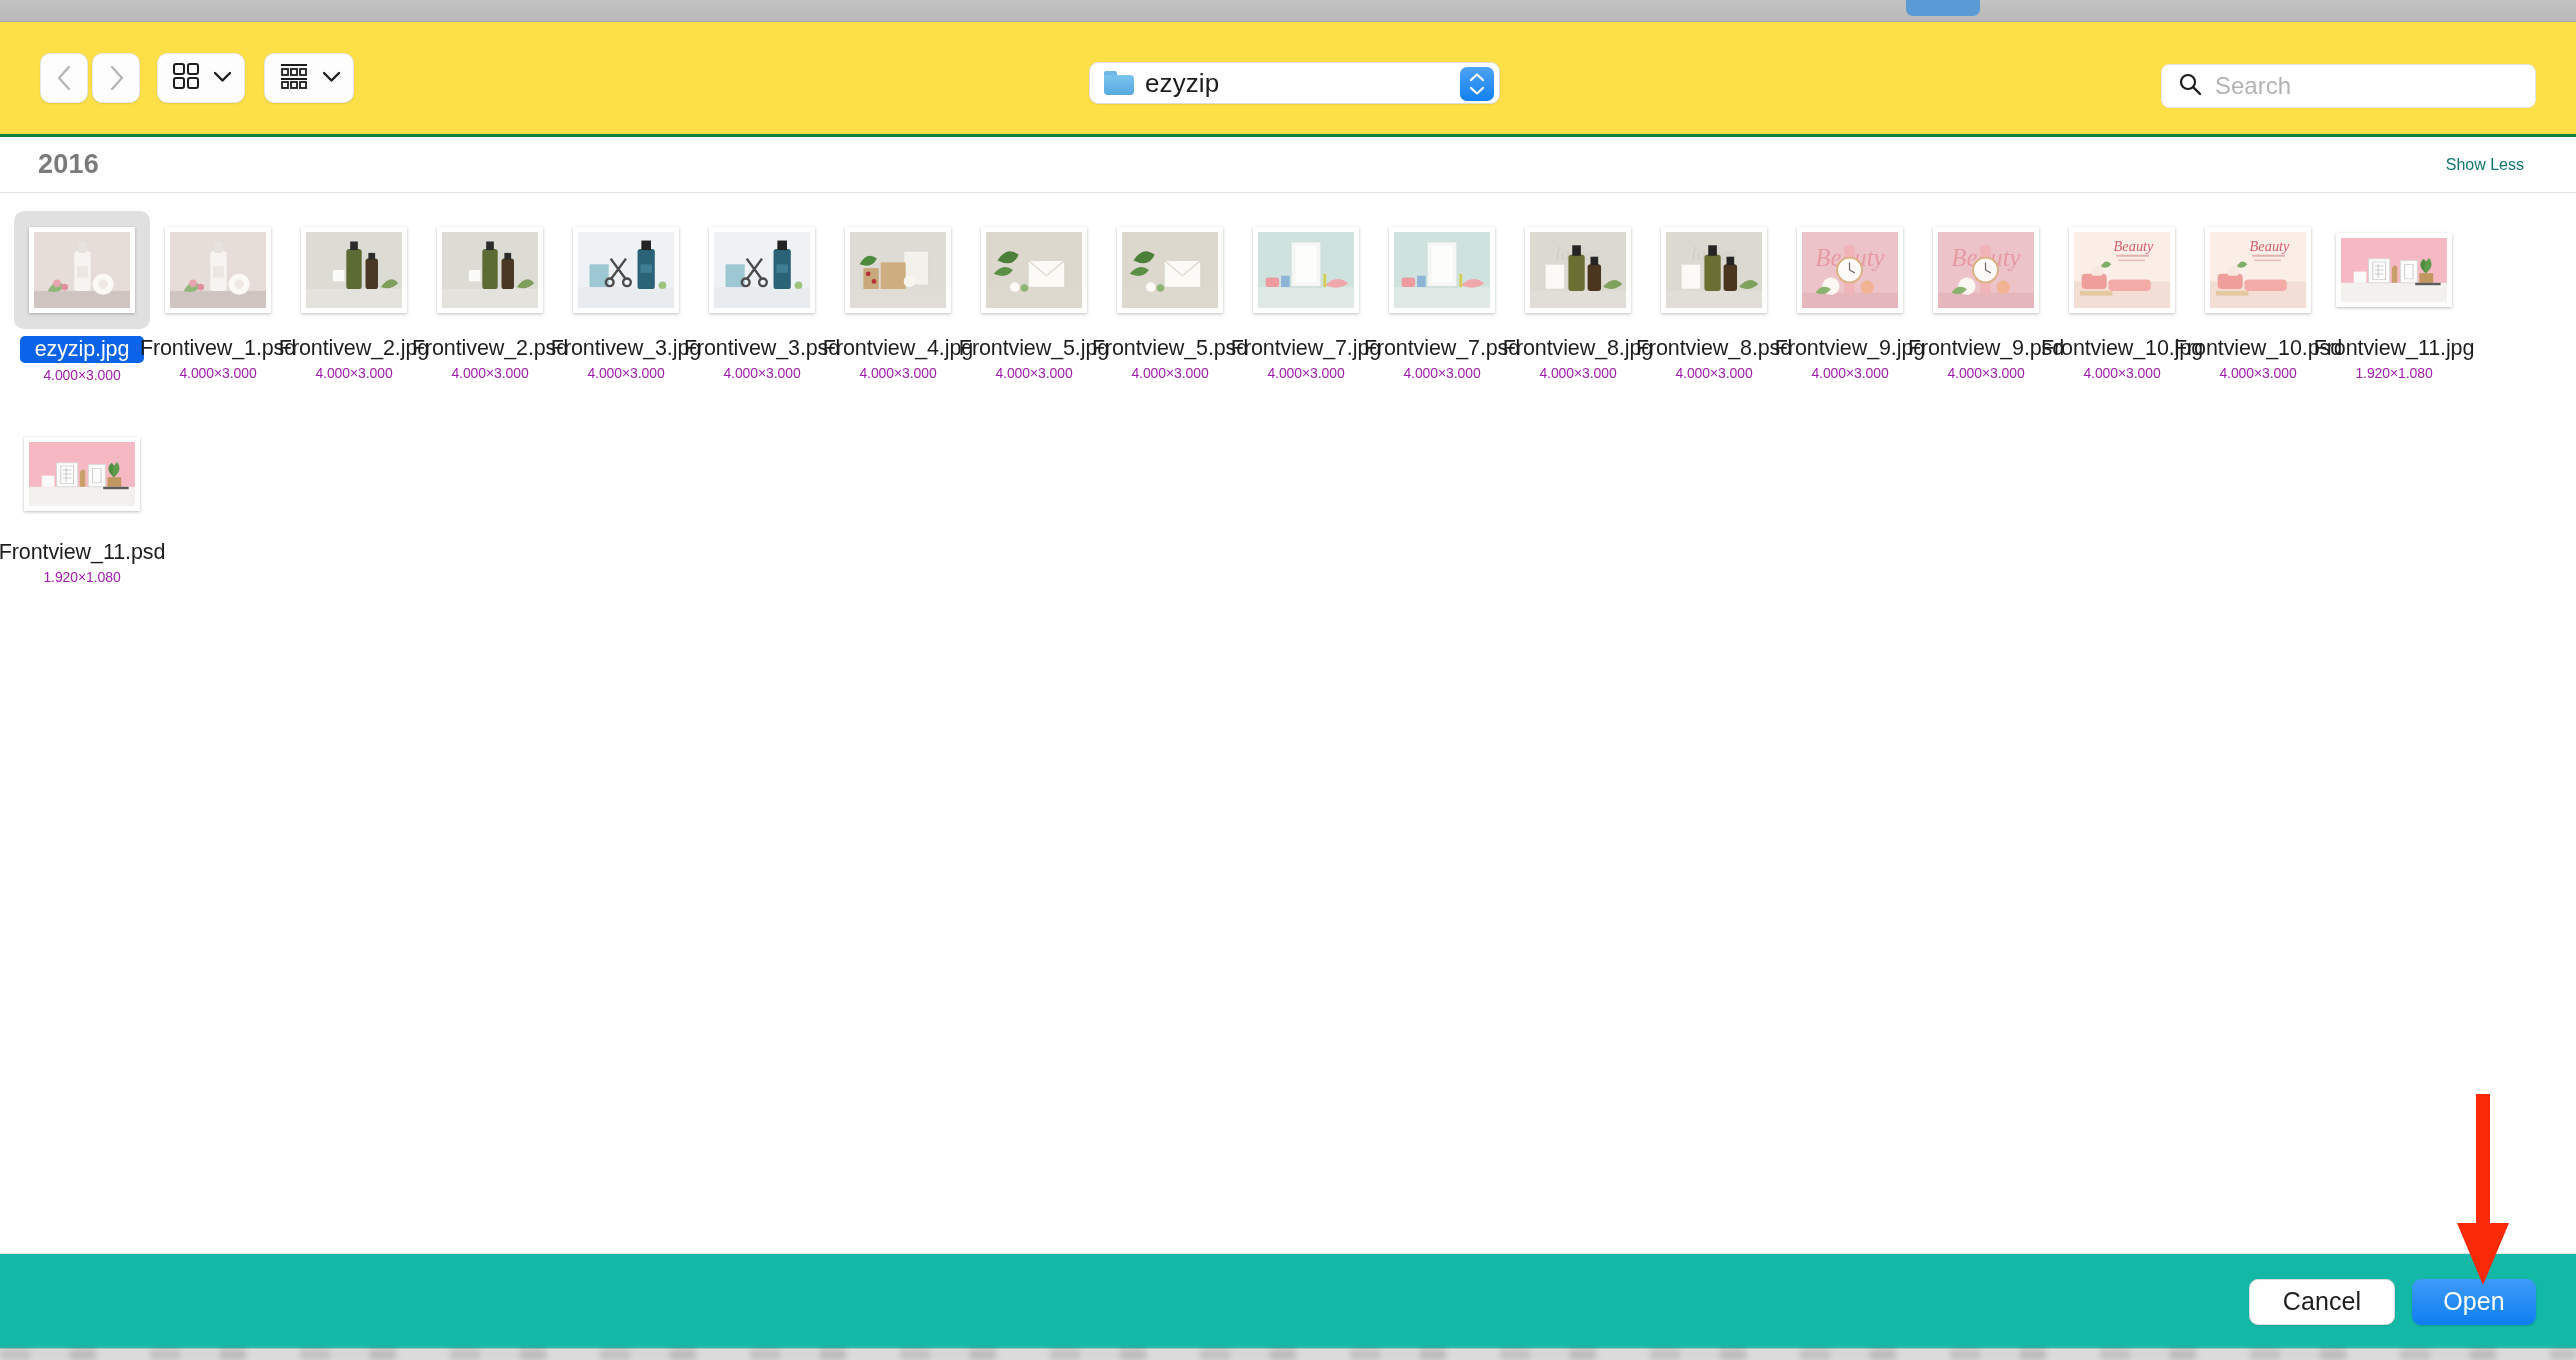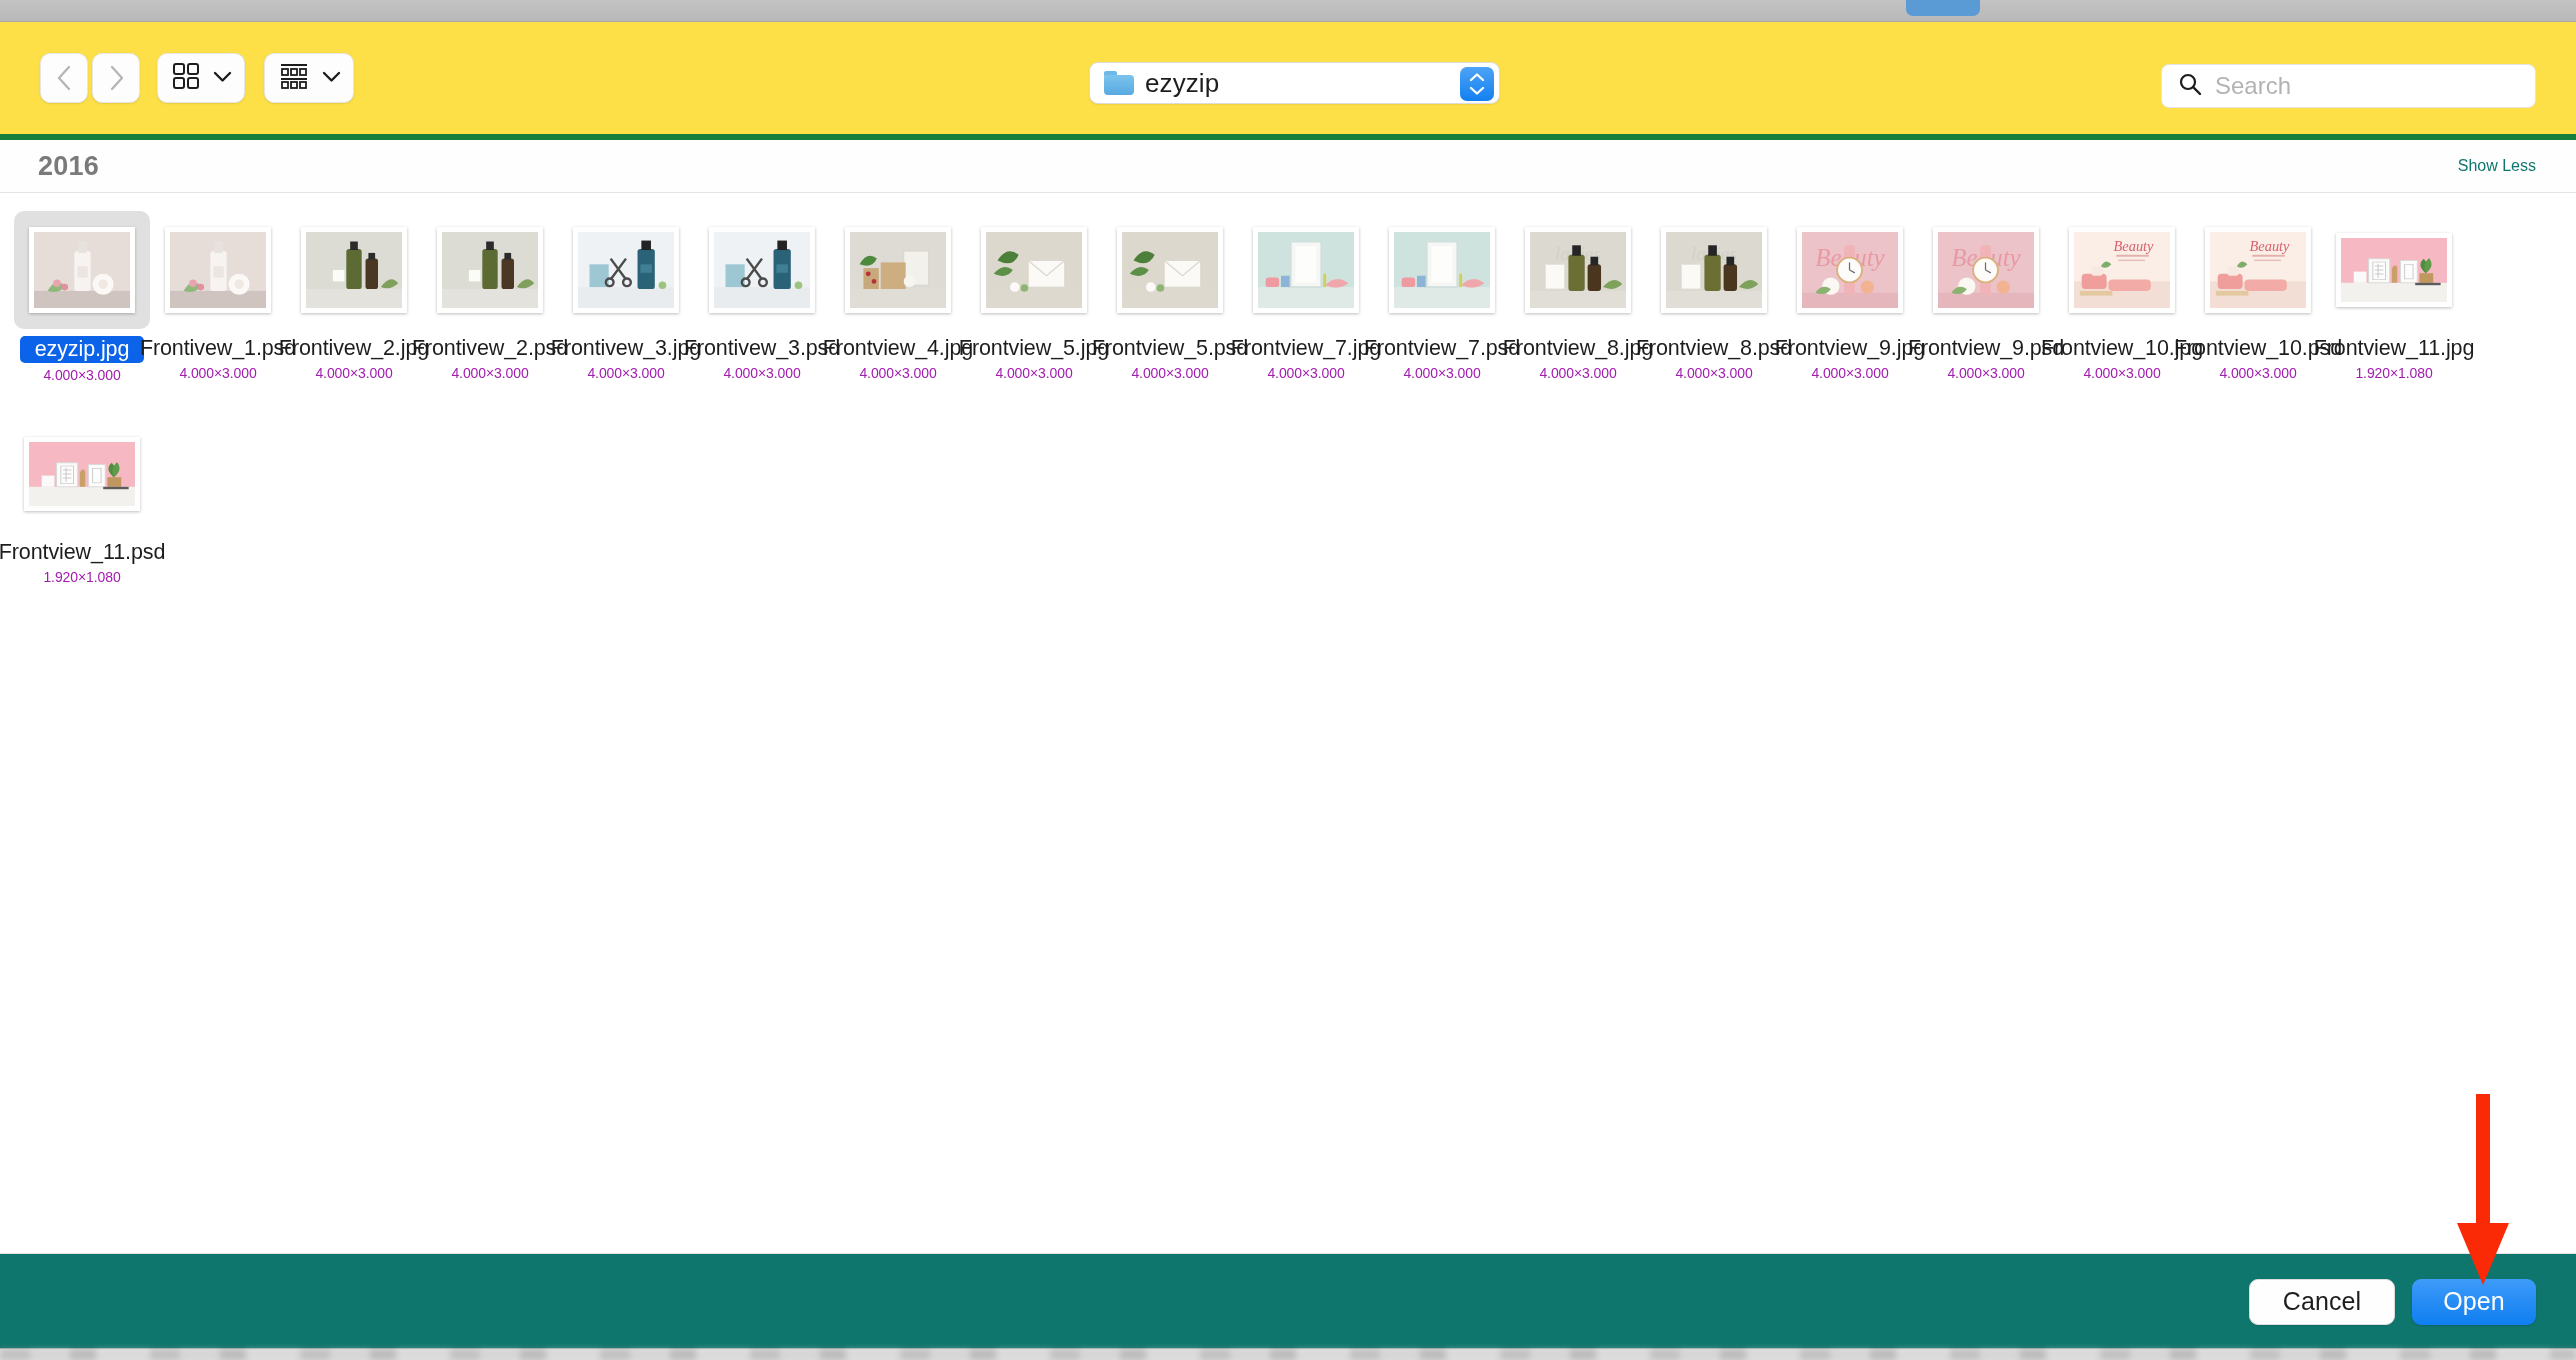--- a/index.html
+++ b/index.html
@@ -102,25 +102,25 @@
     width: 375px; height: 44px;
     border: 1px solid #e4e4e4; border-radius: 8px;
     background: #fff;
     display: flex; align-items: center; padding-left: 16px; gap: 13px;
   }
   .search-placeholder { font-size: 24px; color: #b3b3b3; }
 
   
   .section-head {
     flex: 0 0 59px; height: 59px;
-    border-top: 6px solid #15803d;
+    border-top: 3px solid #15803d;
     border-bottom: 1px solid #e3e3e3;
     background: #fefefe;
     display: flex; align-items: center; justify-content: space-between;
-    padding: 0 40px 0 38px;
+    padding: 0 52px 0 38px;
   }
   .section-title { font-size: 27px; font-weight: 700; color: #7a7a7a; letter-spacing: 0.2px; }
   .section-action { font-size: 16px; color: #0f766e; }
 
   
   .content {
     flex: 1 1 auto; position: relative; overflow: hidden;
     background: #ffffff; padding: 18px 0 0 0;
   }
   .grid {
@@ -153,21 +153,21 @@
   }
   .cell.selected .fname {
     background: #0a63e8; color: #fff; border-radius: 5px; padding: 1px 15px;
   }
   .fdim { font-size: 14px; color: #a21caf; margin-top: 4px; letter-spacing: -0.1px; }
 
   
   .footer {
     flex: 0 0 96px; height: 96px;
     border-top: 1px solid #e3e3e3;
-    background: #0f766e;
+    background: #14b8a6;
     display: flex; align-items: center; justify-content: flex-end;
     padding-right: 40px; gap: 17px;
   }
   .btn {
     height: 46px; border-radius: 9px; font-size: 25px;
     display: flex; align-items: center; justify-content: center;
     letter-spacing: 0.1px;
   }
   .btn.cancel {
     width: 146px; background: #fefefe; color: #1d1d1f;

